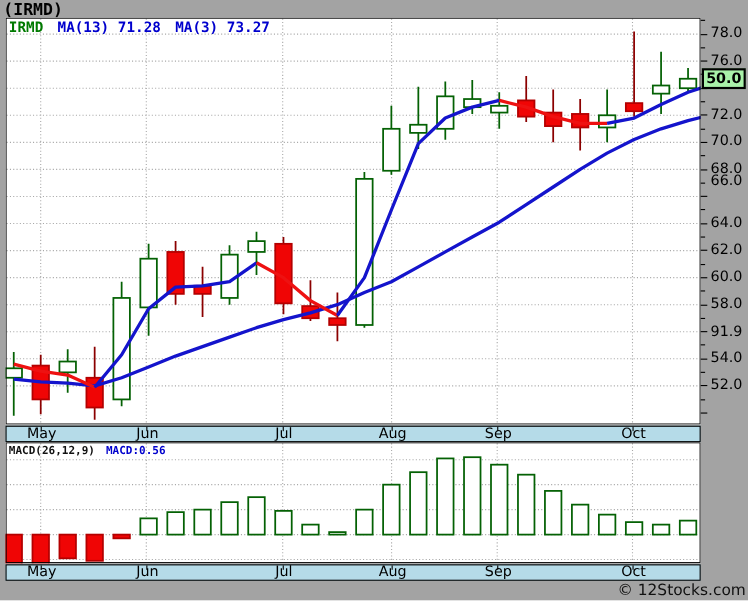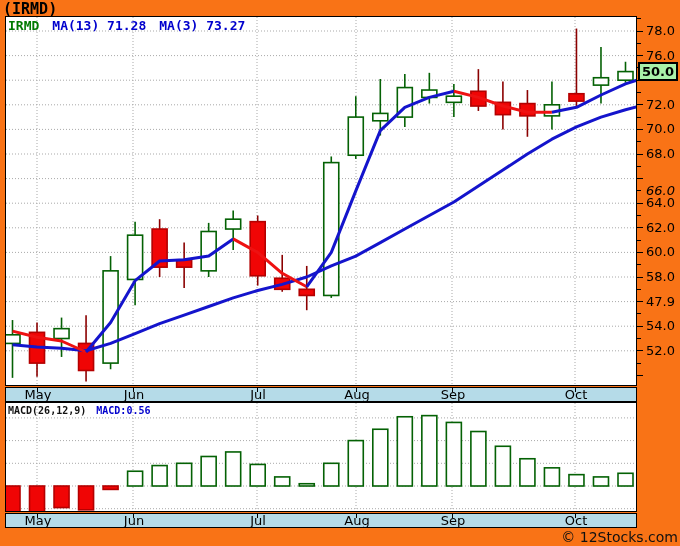--- a/index.html
+++ b/index.html
@@ -1,16 +1,16 @@
 <!DOCTYPE html>
 <html><head>
 <meta charset="utf-8">
 <style>
   html,body{margin:0;padding:0;background:#fff;}
-  #stage{position:relative;width:680px;height:546px;background:#f97316;overflow:hidden;
+  #stage{position:relative;width:680px;height:546px;background:#a3a3a3;overflow:hidden;
          font-family:"DejaVu Sans","Liberation Sans",sans-serif;}
   .abs{position:absolute;}
   #title{left:3px;top:0px;font-family:"DejaVu Sans Mono","Liberation Mono",monospace;
          font-size:15px;font-weight:bold;color:#000;letter-spacing:0px;}
   .pane{position:absolute;background:#fff;}
   .legend{position:absolute;left:3px;top:2px;display:flex;gap:13px;
           font-family:"DejaVu Sans Mono","Liberation Mono",monospace;font-size:13px;font-weight:bold;white-space:pre;}
   .legend .sym{}
   .legend .blue{}
   #macd-legend{font-size:10px;gap:10px;top:3px;}
@@ -202,26 +202,26 @@
       <div class="tick" style="top: 51.4px; width: 4px;"></div>
       <div class="tick" style="top: 39.1px; width: 6px;"></div>
       <div class="tick" style="top: 26.8px; width: 4px;"></div>
       <div class="tick" style="top: 14.5px; width: 6px;"></div>
       <div class="tick" style="top: 2.2px; width: 4px;"></div>
       <div class="axis-label" style="top: 7px;">78.0</div>
       <div class="axis-label" style="top: 31.6px;">76.0</div>
       <div class="axis-label" style="top: 80.8px;">72.0</div>
       <div class="axis-label" style="top: 105.4px;">70.0</div>
       <div class="axis-label" style="top: 130px;">68.0</div>
-      <div class="axis-label" style="top: 167px; font-style: italic;">66.0</div>
+      <div class="axis-label" style="top: 141px;">66.0</div>
       <div class="axis-label" style="top: 179.2px;">64.0</div>
       <div class="axis-label" style="top: 203.8px;">62.0</div>
       <div class="axis-label" style="top: 228.4px;">60.0</div>
       <div class="axis-label" style="top: 253px;">58.0</div>
-      <div class="axis-label" style="top: 277.6px;">47.9</div>
+      <div class="axis-label" style="top: 277.6px;">91.9</div>
       <div class="axis-label" style="top: 302.2px;">54.0</div>
       <div class="axis-label" style="top: 326.8px;">52.0</div>
     </div>
   <div id="last-price" class="abs" style="top: 62.09px; background: rgb(169, 242, 169);">50.0</div>
 
   <div id="month-bar-top" class="month-bar" style="top: 387px; background: rgb(181, 219, 232);">
       <div class="month-tick" style="left: 31px;"></div>
       <div class="month-label" style="left: 32px;">May</div>
       <div class="month-tick" style="left: 127px;"></div>
       <div class="month-label" style="left: 128px;">Jun</div>

